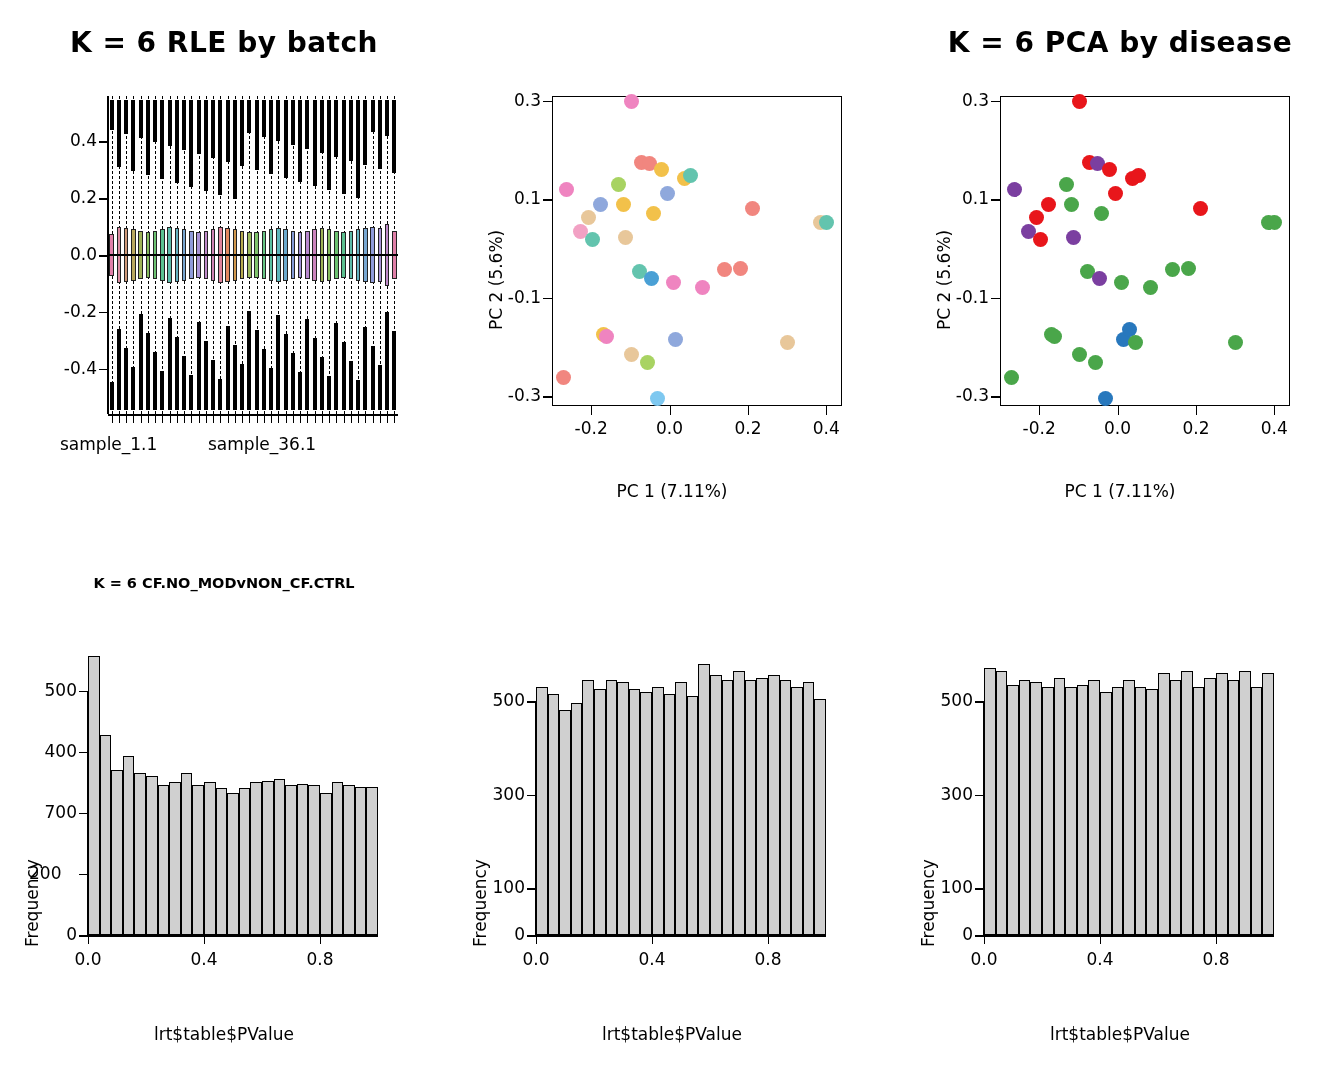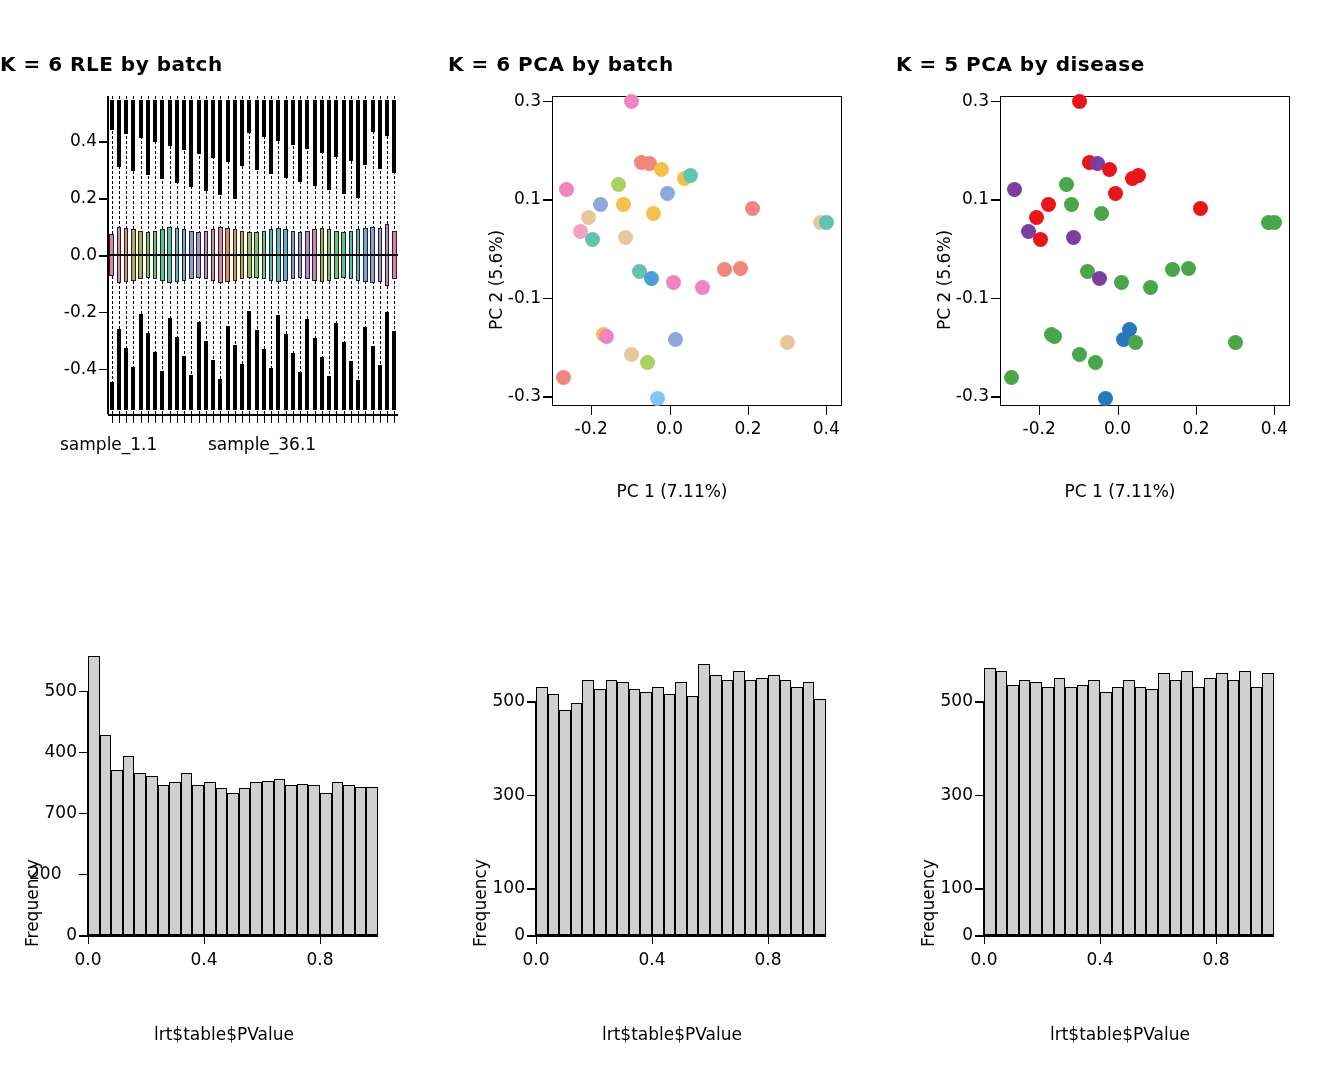--- a/index.html
+++ b/index.html
@@ -10,22 +10,22 @@
     overflow:hidden;
   }
   .grid{
     display:grid;
     grid-template-columns:448px 448px 448px;
     grid-template-rows:537px 538px;
     width:1344px;height:1075px;
   }
   .cell{position:relative;}
   .title-top{
-    position:absolute;top:52px;left:0;width:100%;
-    text-align:left;font-size:20px;font-weight:bold;
+    position:absolute;top:26px;left:0;width:100%;
+    text-align:center;font-size:28px;font-weight:bold;
     letter-spacing:0.5px;
   }
   .title-bottom{
     position:absolute;top:576px;left:0;width:100%;
     text-align:center;font-size:14.5px;font-weight:bold;
   }
   .plotbox{position:absolute;}
   .axis-line{position:absolute;background:#000;}
   .tick{position:absolute;background:#000;width:1px;}
   .tickh{position:absolute;background:#000;height:1px;}
@@ -302,21 +302,20 @@
         <div class="rle-box" style="left:392.1275px;top:230.86607142857142px;width:4.495px;height:48.26785714285714px;background:#e07fa8;"></div>
         <div class="rle-med" style="left:392.1275px;top:254px;width:4.495px;"></div>
         <div class="tick" style="left:394.375px;top:414px;height:9px;"></div>
         <div class="zeroline" style="left:108px;top:254.25px;width:290px;"></div>
       </div>
     <div class="ticklabel" style="left:60px;top:434px;font-size:17px;">sample_1.1</div>
     <div class="ticklabel" style="left:208px;top:434px;font-size:17px;">sample_36.1</div>
   </div>
 
   <div class="cell">
-    <div class="title-top">K = 6 PCA by batch</div>
     <div class="framebox" id="pcab-frame" style="left:104px;top:96px;width:290px;height:310px;"></div>
     <div id="pcab-points">
         <div class="dot" style="left:118.49999999999999px;top:189.4920634920635px;background:#ef84c0;"></div>
         <div class="dot" style="left:115.75675675675674px;top:377.46031746031747px;background:#f1867f;"></div>
         <div class="dot" style="left:132.2162162162162px;top:231.31746031746033px;background:#f2a1c4;"></div>
         <div class="dot" style="left:140.83783783783784px;top:217.53968253968253px;background:#e8c79a;"></div>
         <div class="dot" style="left:144.75675675675674px;top:239.68253968253967px;background:#63c4ae;"></div>
         <div class="dot" style="left:152.59459459459458px;top:204.25396825396825px;background:#8fa8dc;"></div>
         <div class="dot" style="left:155.7297297297297px;top:334.6507936507936px;background:#f2c14a;"></div>
         <div class="dot" style="left:158.86486486486484px;top:336.1269841269841px;background:#ef84c0;"></div>
@@ -364,21 +363,21 @@
         <div class="tickh" style="left:95px;top:100.92063492063492px;width:9px;height:1.5px;"></div>
         <div class="ticklabel" style="left:43px;top:89.92063492063492px;width:50px;text-align:right;">0.3</div>
       </div>
     <div class="axlabel" style="left:0;top:0;">
       <span class="rot" style="position:absolute;left:38px;top:330px;display:inline-block;">PC 2 (5.6%)</span>
     </div>
     <div class="axlabel" style="left:0;top:481px;width:448px;text-align:center;">PC 1 (7.11%)</div>
   </div>
 
   <div class="cell">
-    <div class="title-top">K = 5 PCA by disease</div>
+    <div class="title-top">K = 6 PCA by disease</div>
     <div class="framebox" id="pcad-frame" style="left:104px;top:96px;width:290px;height:310px;"></div>
     <div id="pcad-points">
         <div class="dot" style="left:118.49999999999999px;top:189.4920634920635px;background:#7b3fa0;"></div>
         <div class="dot" style="left:115.75675675675674px;top:377.46031746031747px;background:#4aa64a;"></div>
         <div class="dot" style="left:132.2162162162162px;top:231.31746031746033px;background:#7b3fa0;"></div>
         <div class="dot" style="left:140.83783783783784px;top:217.53968253968253px;background:#e8161b;"></div>
         <div class="dot" style="left:144.75675675675674px;top:239.68253968253967px;background:#e8161b;"></div>
         <div class="dot" style="left:152.59459459459458px;top:204.25396825396825px;background:#e8161b;"></div>
         <div class="dot" style="left:155.7297297297297px;top:334.6507936507936px;background:#4aa64a;"></div>
         <div class="dot" style="left:158.86486486486484px;top:336.1269841269841px;background:#4aa64a;"></div>
@@ -428,20 +427,21 @@
         <div class="tickh" style="left:95px;top:100.92063492063492px;width:9px;height:1.5px;"></div>
         <div class="ticklabel" style="left:43px;top:89.92063492063492px;width:50px;text-align:right;">0.3</div>
       </div>
     <div class="axlabel" style="left:0;top:0;">
       <span class="rot" style="position:absolute;left:38px;top:330px;display:inline-block;">PC 2 (5.6%)</span>
     </div>
     <div class="axlabel" style="left:0;top:481px;width:448px;text-align:center;">PC 1 (7.11%)</div>
   </div>
 
   <div class="cell">
+    <div class="title-bottom" style="top:38px;">K = 6 CF.NO_MODvNON_CF.CTRL</div>
     <div id="h1-bars">
         <div class="bar" style="left:88px;top:118.6842105263158px;width:11.6px;height:279.3157894736842px;"></div>
         <div class="bar" style="left:99.6px;top:198.05263157894737px;width:11.6px;height:199.94736842105263px;"></div>
         <div class="bar" style="left:111.2px;top:233.1578947368421px;width:11.6px;height:164.8421052631579px;"></div>
         <div class="bar" style="left:122.8px;top:219.42105263157896px;width:11.6px;height:178.57894736842104px;"></div>
         <div class="bar" style="left:134.4px;top:236.21052631578948px;width:11.6px;height:161.78947368421052px;"></div>
         <div class="bar" style="left:146px;top:239.26315789473685px;width:11.6px;height:158.73684210526315px;"></div>
         <div class="bar" style="left:157.6px;top:248.42105263157896px;width:11.6px;height:149.57894736842104px;"></div>
         <div class="bar" style="left:169.2px;top:245.3684210526316px;width:11.6px;height:152.6315789473684px;"></div>
         <div class="bar" style="left:180.8px;top:236.21052631578948px;width:11.6px;height:161.78947368421052px;"></div>

